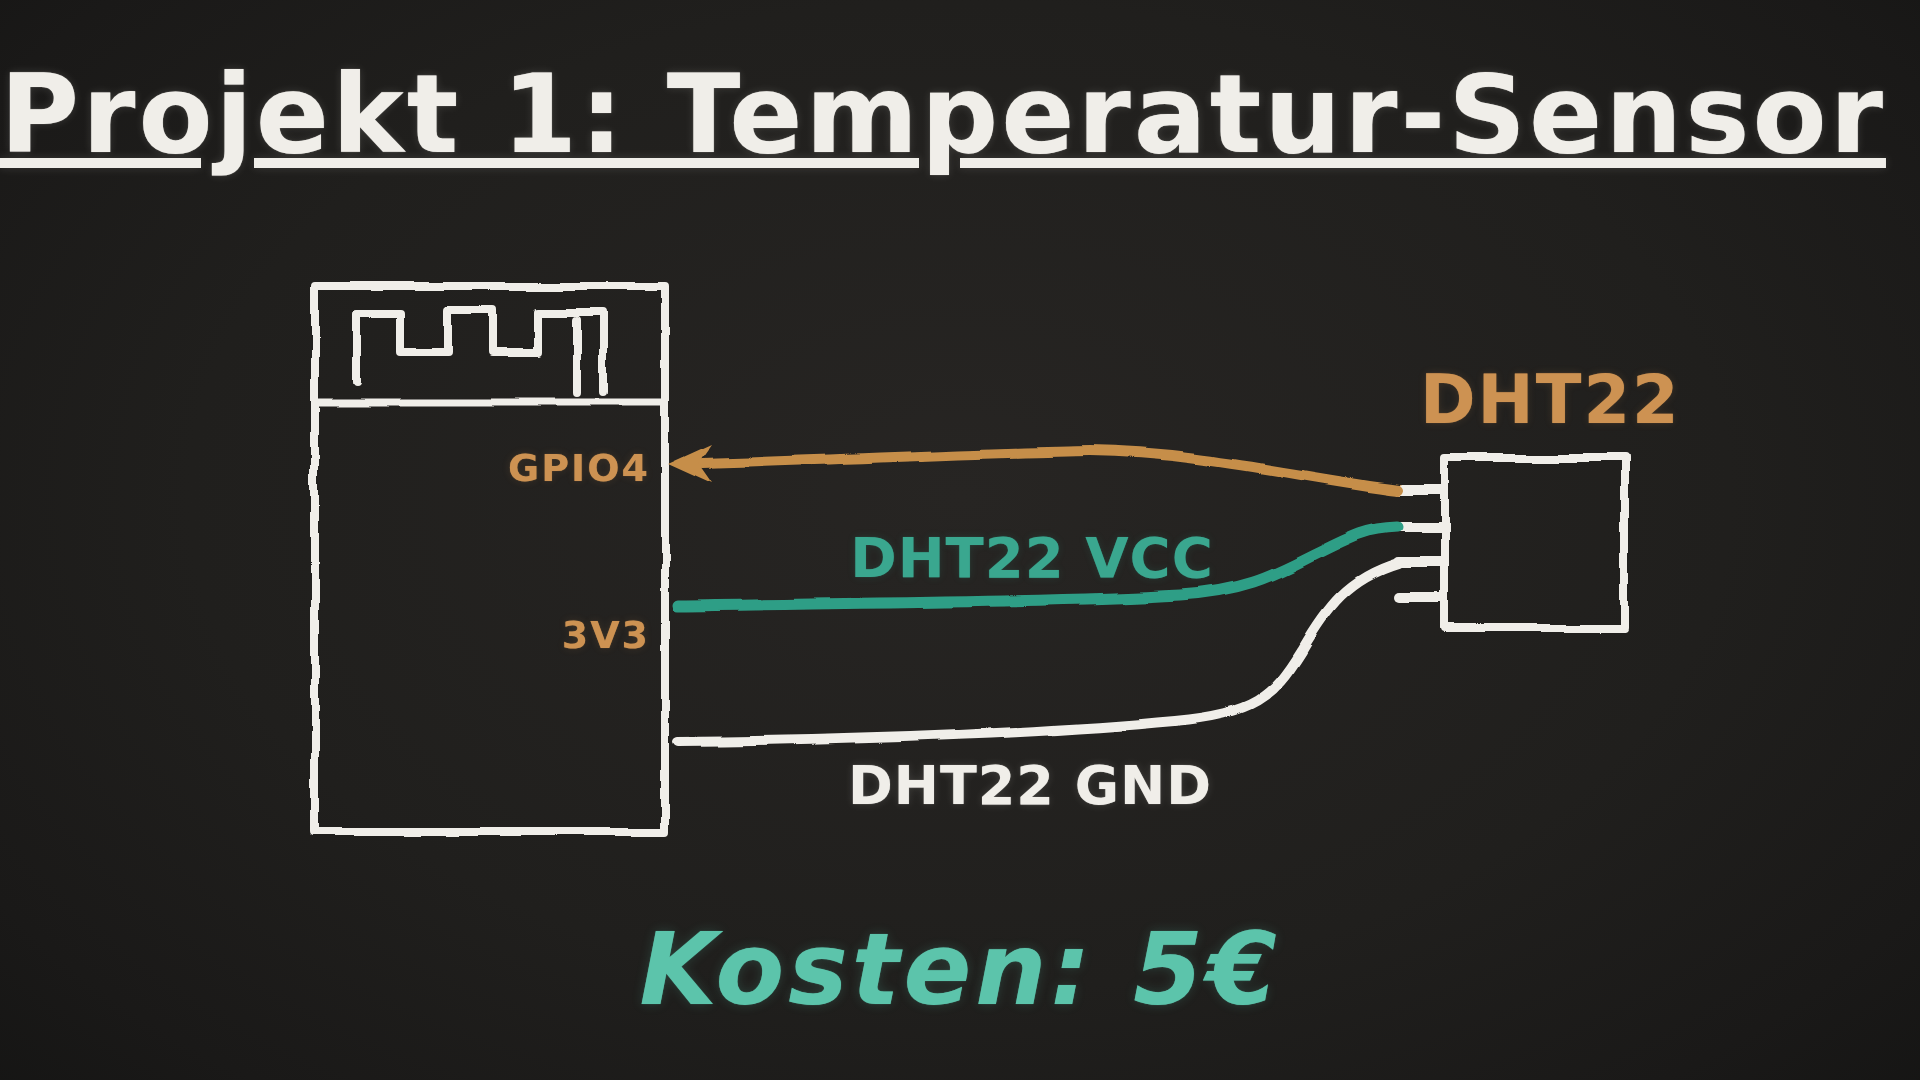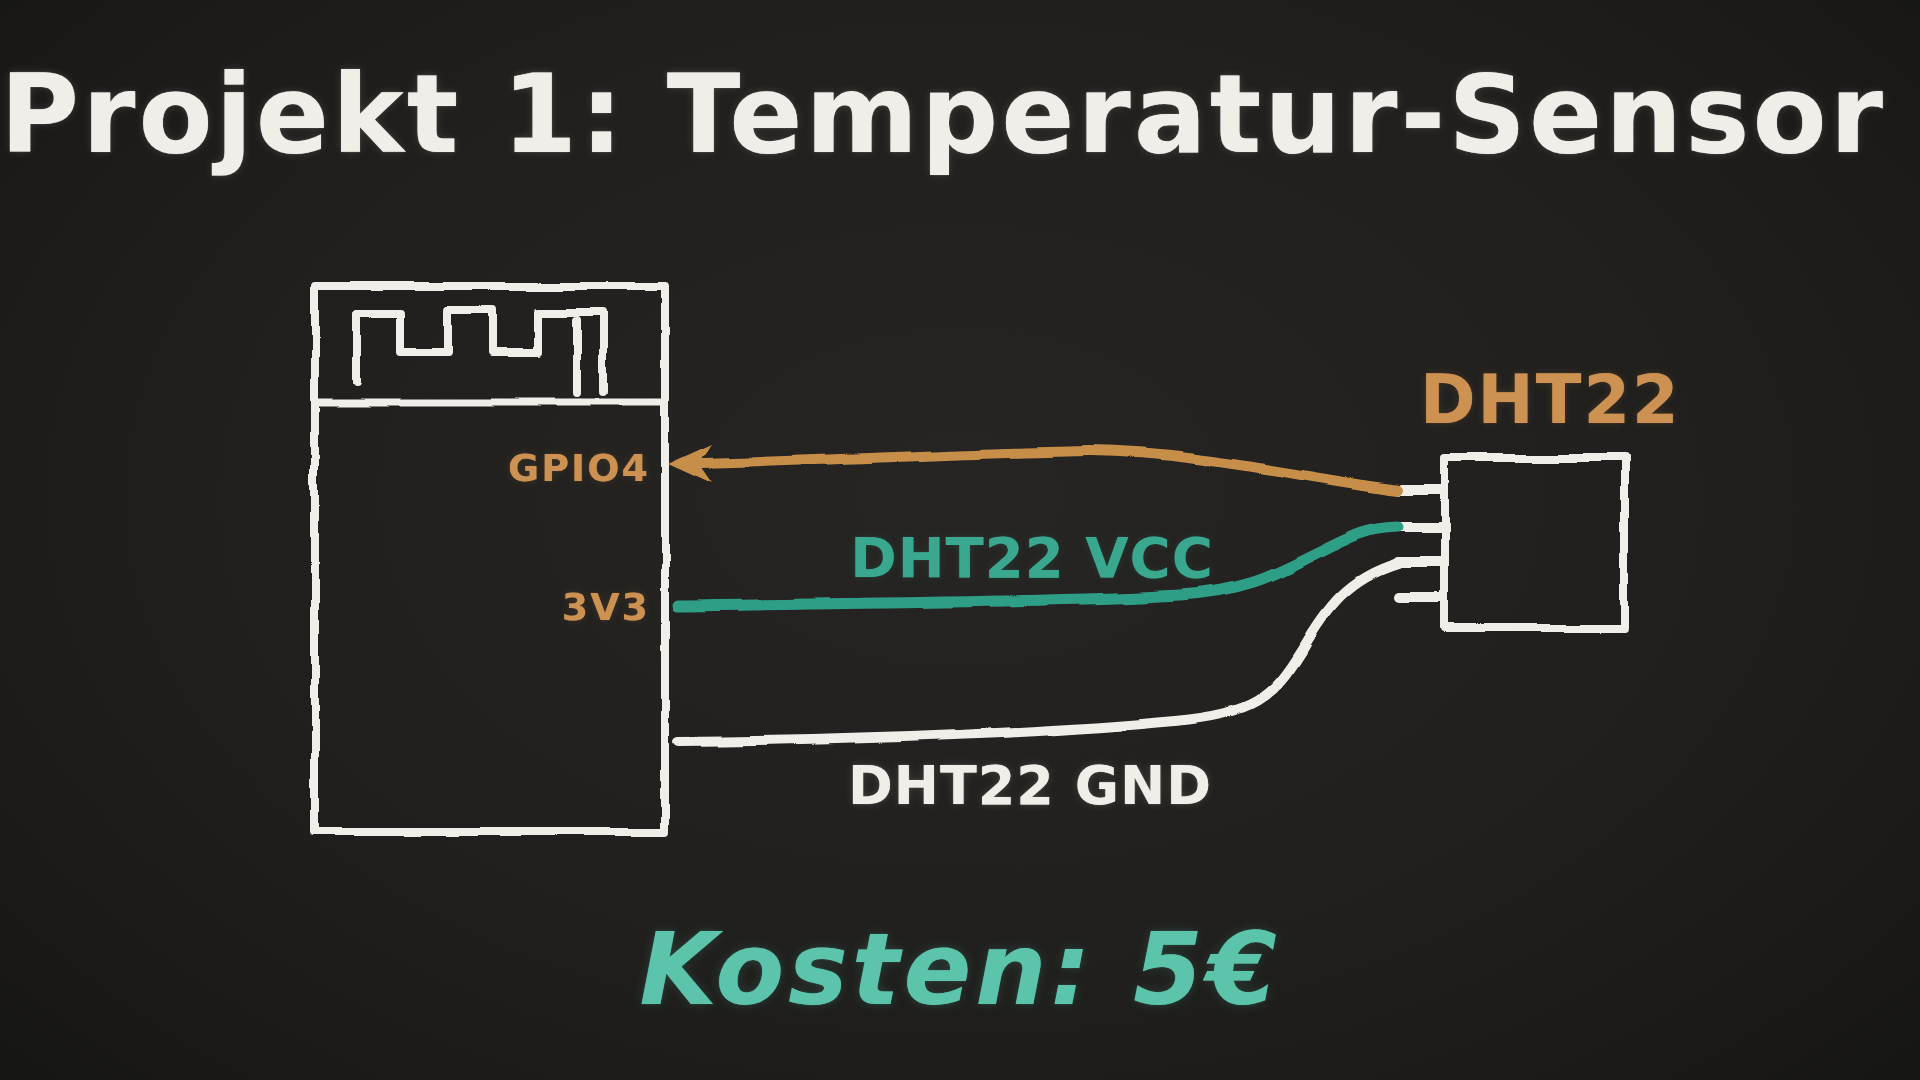--- a/index.html
+++ b/index.html
@@ -7,25 +7,25 @@
     position:relative;width:1920px;height:1080px;overflow:hidden;
     background:radial-gradient(ellipse 1400px 900px at 50% 46%, #272523 0%, #201f1d 55%, #1a1918 82%, #141413 100%);
     font-family:"DejaVu Sans","Liberation Sans",sans-serif;
   }
   .label{position:absolute;font-weight:700;white-space:nowrap;}
   .chalk-white{color:var(--chalk-white);text-shadow:0 0 1px rgba(242,240,235,.65),0 0 10px rgba(242,240,235,.14);}
   .chalk-orange{color:var(--chalk-orange);text-shadow:0 0 1px rgba(205,146,82,.6),0 0 9px rgba(205,146,82,.16);}
   .chalk-teal{color:var(--chalk-teal);text-shadow:0 0 1px rgba(53,160,137,.6),0 0 9px rgba(53,160,137,.16);}
   .chalk-cost{color:var(--cost-teal);text-shadow:0 0 1px rgba(92,196,171,.7),0 0 12px rgba(92,196,171,.2);font-style:italic;}
 
-  .title{left:0;top:46px;width:1724px;text-align:center;font-size:108px;line-height:138px;letter-spacing:3px;}
+  .title{left:0;top:46px;width:1724px;text-align:center;font-size:108px;line-height:138px;letter-spacing:3px;text-decoration:underline;}
 
   .pin-label{left:390px;width:260px;text-align:right;font-size:38px;line-height:72px;letter-spacing:2px;}
   .pin-gpio4{top:432px;}
-  .pin-3v3{top:571px;}
+  .pin-3v3{top:599px;}
   .pin-gnd{top:707px;}
 
   .wire-label{text-align:center;font-size:56px;line-height:70px;letter-spacing:1px;}
   .lbl-data{left:768px;top:371px;width:530px;}
   .lbl-vcc{left:767px;top:523px;width:530px;}
   .lbl-gnd{left:765px;top:751px;width:530px;font-size:54px;}
 
   .sensor-label{left:1420px;top:363px;width:220px;text-align:left;font-size:67px;line-height:74px;letter-spacing:2px;}
 
   .cost{left:0;top:908px;width:1920px;text-align:center;font-size:100px;line-height:124px;letter-spacing:4px;}

